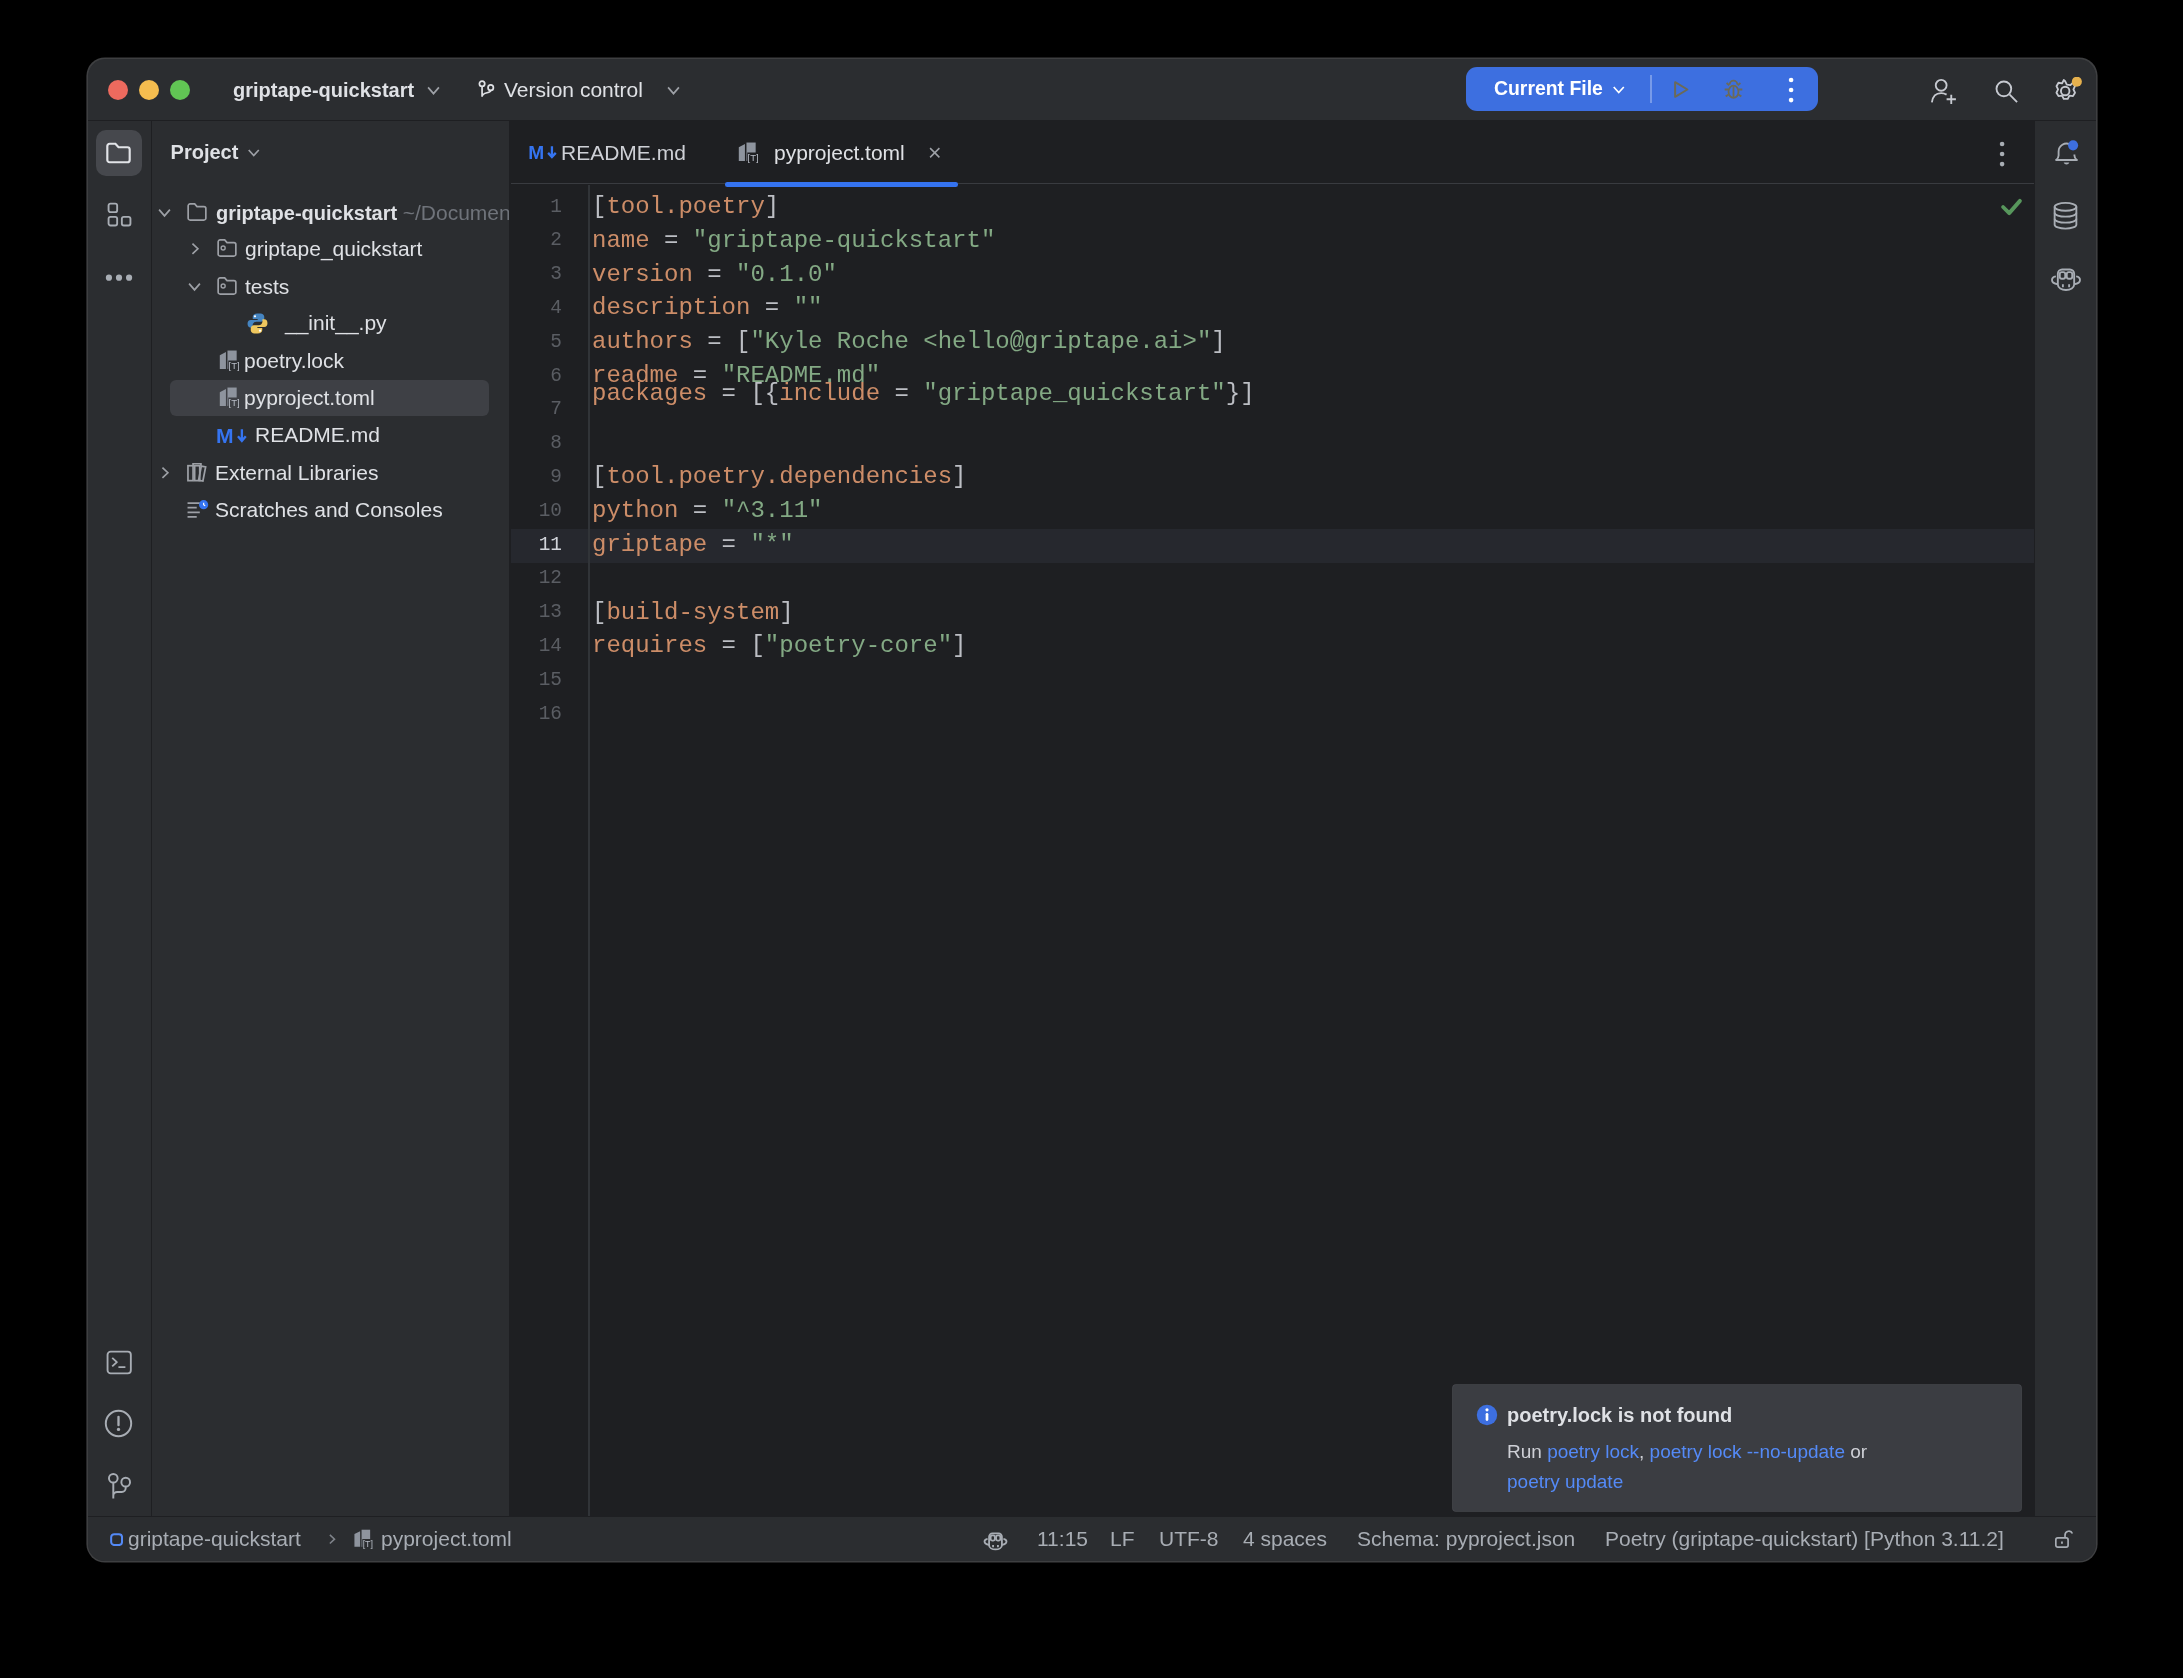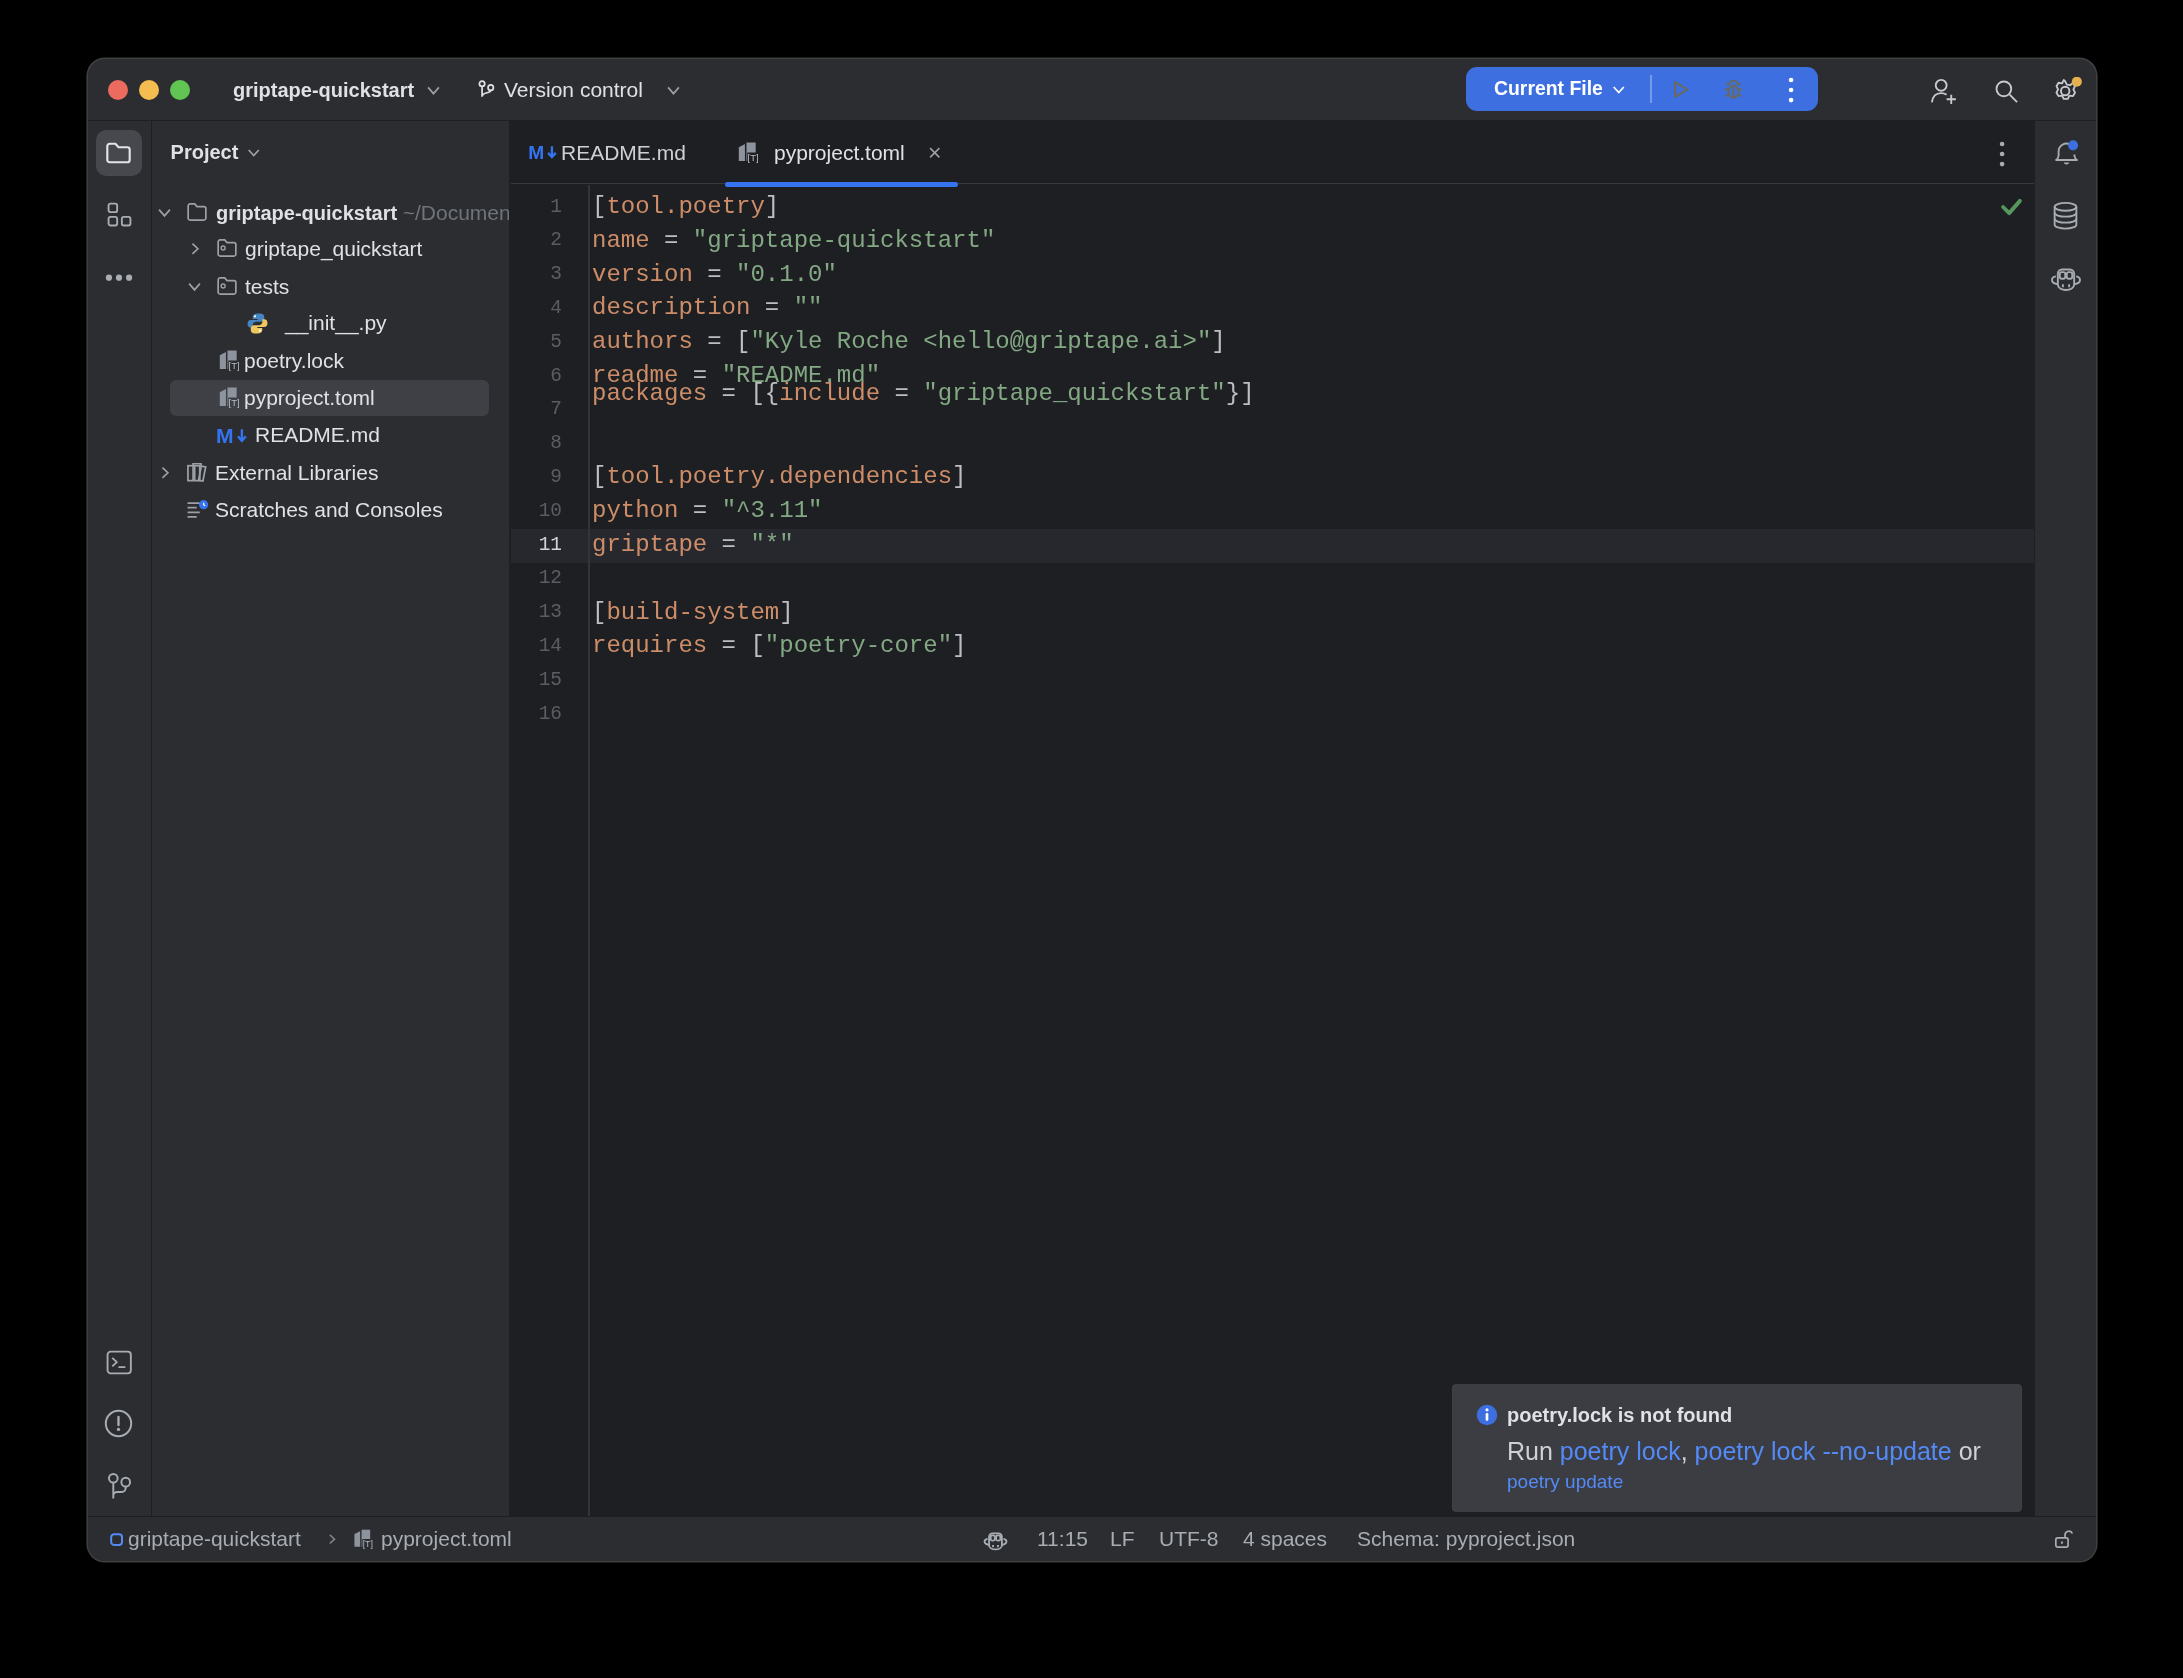--- a/index.html
+++ b/index.html
@@ -336,31 +336,32 @@
         <rect x="12.5" y="10.5" width="7" height="8.5" rx="2.5"></rect>
         <rect x="21.5" y="10.5" width="7" height="8.5" rx="2.5"></rect>
         <path d="M16.5 26v4M24.5 26v4"></path>
       </g>
     </svg>
     <div class="stx" style="left:949px;">11:15</div>
     <div class="stx" style="left:1022px;">LF</div>
     <div class="stx" style="left:1071px;">UTF-8</div>
     <div class="stx" style="left:1155px;">4 spaces</div>
     <div class="stx" style="left:1269px;">Schema: pyproject.json</div>
+    <div class="stx" style="left:1517px;">Poetry (griptape-quickstart) [Python 3.11.2]</div>
     <svg class="abs" style="left:1964px;top:11px;" width="23" height="23" viewBox="0 0 30 30">
       <rect x="5" y="13" width="16" height="12" rx="2.5" fill="none" stroke="#A8ADB4" stroke-width="2.2"></rect>
       <path d="M17 13v-4a5 5 0 0 1 9.6-1.8" fill="none" stroke="#A8ADB4" stroke-width="2.2"></path>
       <path d="M13 17.5v3" stroke="#A8ADB4" stroke-width="2.4"></path>
     </svg>
   </div>
 
   <div class="notif">
     <svg class="abs" style="left:23px;top:18.6px;" width="22" height="22" viewBox="0 0 28 28">
       <circle cx="14" cy="14" r="13" fill="#3D6FE0"></circle>
       <rect x="12.3" y="11.5" width="3.4" height="10" rx="1.7" fill="#fff"></rect>
       <circle cx="14" cy="7.4" r="2" fill="#fff"></circle>
     </svg>
     <div class="abs" style="left:54px;top:19.4px;font-size:20px;font-weight:700;color:#DFE1E5;line-height:23px;">poetry.lock is not found</div>
-    <div class="abs" style="left:54px;top:55px;font-size:25px;color:#CED0D6;line-height:23px;">Run <span style="color:#548AF7;">poetry lock</span>, <span style="color:#548AF7;">poetry lock --no-update</span> or</div>
+    <div class="abs" style="left:54px;top:55px;font-size:19px;color:#CED0D6;line-height:23px;">Run <span style="color:#548AF7;">poetry lock</span>, <span style="color:#548AF7;">poetry lock --no-update</span> or</div>
     <div class="abs" style="left:54px;top:85px;font-size:19px;color:#548AF7;line-height:23px;">poetry update</div>
   </div>
 </div>
 
 
 </body></html>

